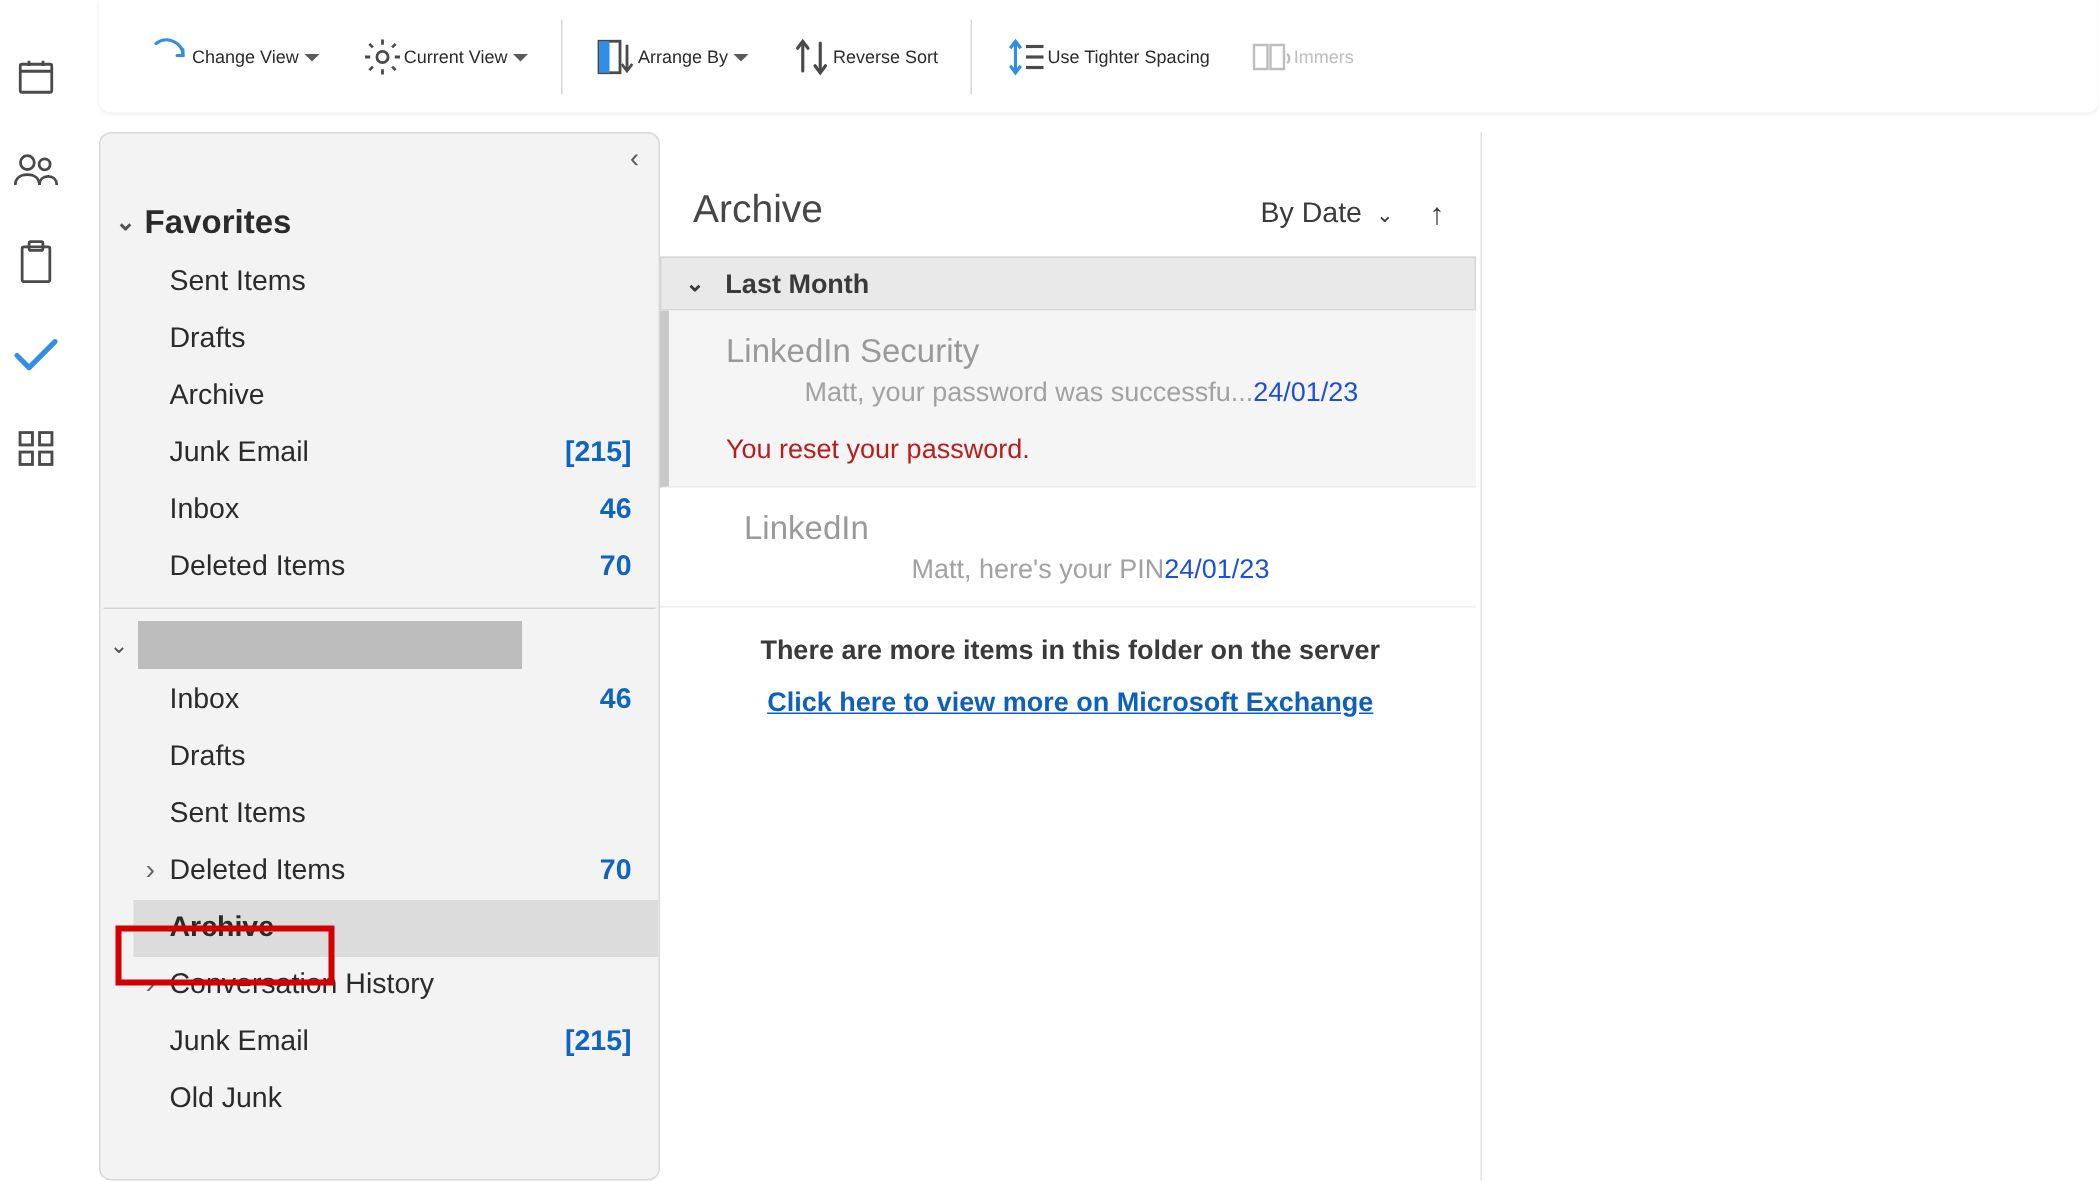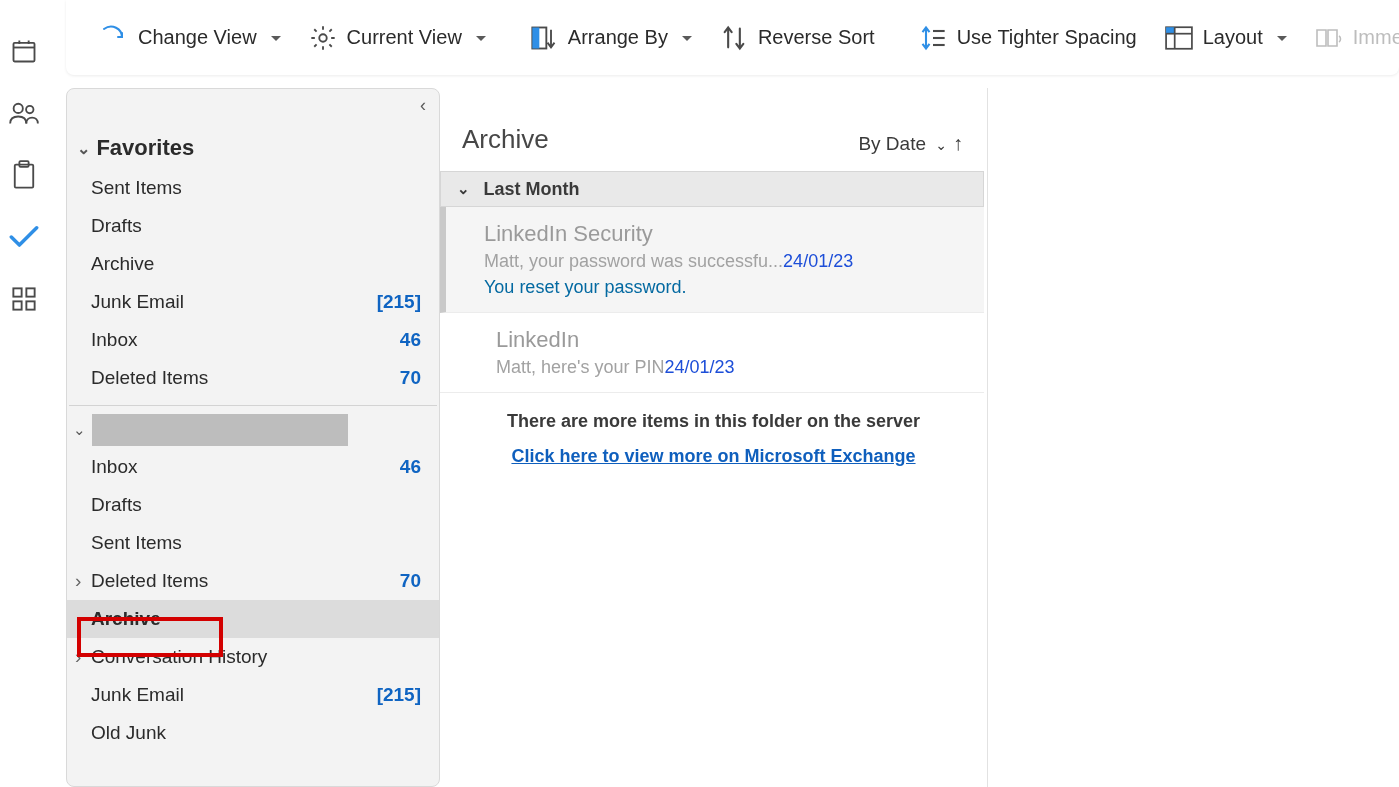--- a/index.html
+++ b/index.html
@@ -6,23 +6,23 @@
   html, body { width: 1399px; height: 787px; background: #fff; overflow: hidden; }
 
   
   .ribbon {
     position: absolute; left: 66px; top: 0; right: 0; height: 75px;
     background: #fff; border-radius: 0 0 8px 8px;
     box-shadow: 0 1px 3px rgba(0,0,0,0.08);
     display: flex; align-items: center; padding-left: 20px;
   }
   .ribbon-btn {
-    display: flex; align-items: center; gap: 10px;
+    display: flex; align-items: center; 
     padding: 6px 14px; height: 46px; color: #2b2b2b;
-    font-size: 20px; cursor: pointer; white-space: nowrap;
+    font-size: 12px; cursor: pointer; white-space: nowrap;
   }
   .ribbon-sep { width: 1px; height: 50px; background: #d6d6d6; margin: 0 8px; }
   .chev-down::after {
     content: ""; display: inline-block; border: 5px solid transparent;
     border-top-color: #5a5a5a; transform: translateY(3px); margin-left: 4px;
   }
 
   
   .ic { display: inline-flex; width: 28px; height: 28px; align-items: center; justify-content: center; }
 
@@ -46,21 +46,21 @@
   }
   .fp-body { padding-top: 38px; }
   .fp-section-header {
     display: flex; align-items: center; gap: 6px;
     padding: 8px 10px; font-size: 22px; font-weight: 600; color: #2b2b2b;
     cursor: pointer;
   }
   .row {
     display: flex; align-items: center; justify-content: space-between;
     height: 38px; padding-left: 24px; padding-right: 18px;
-    font-size: 19px; color: #2b2b2b; cursor: pointer;
+    font-size: 19px; color: #2b2b2b; cursor: pointer; margin-left: 22px;
   }
   .row .caret { width: 14px; display: inline-block; color: #666; margin-right: 2px; margin-left: -16px; }
   .count { color: #0f64c2; font-weight: 700; font-size: 19px; }
   .count-bracket { color: #0f64c2; font-weight: 600; font-size: 19px; }
   .divider { height: 1px; background: #d3d3d3; margin: 8px 2px 6px 2px; }
   .account-row {
     display: flex; align-items: center; gap: 6px; height: 36px;
     padding-left: 6px; cursor: pointer;
   }
   .account-mask { width: 256px; height: 32px; background: #bdbdbd; }
@@ -72,39 +72,39 @@
   
   .msg-pane {
     position: absolute; left: 440px; top: 88px; width: 548px; bottom: 0;
     background: #fff; border-right: 1px solid #e2e2e2;
   }
   .msg-header {
     display: flex; align-items: flex-end; justify-content: space-between;
     padding: 36px 24px 16px 22px;
   }
   .msg-title { font-size: 26px; color: #474747; font-weight: 400; }
-  .sort-ctrl { display: flex; align-items: center; gap: 6px; color: #3a3a3a; font-size: 19px; }
+  .sort-ctrl { display: flex; gap: 24px; color: #3a3a3a; font-size: 19px; }
   .group-header {
     display: flex; align-items: center; gap: 14px;
     background: #e9e9e9; border: 1px solid #d6d6d6;
     height: 36px; padding-left: 16px;
     font-size: 18px; font-weight: 700; color: #3a3a3a;
     cursor: pointer; margin-right: 3px;
   }
   .mail-item {
     position: relative; padding: 14px 26px 14px 56px;
     border-bottom: 1px solid #ececec; cursor: pointer;
     margin-right: 3px;
   }
   .mail-item.sel { background: #f5f5f5; border-left: 6px solid #c9c9c9; padding-left: 38px; }
   .sender { font-size: 22px; color: #9a9a9a; }
-  .subject-line { display: flex; justify-content: flex-start; margin-top: 4px; }
+  .subject-line { display: flex; justify-content: center; margin-top: 4px; }
   .subject { font-size: 18px; color: #a2a2a2; max-width: 320px; overflow: hidden; text-overflow: ellipsis; white-space: nowrap; }
   .mdate { font-size: 18px; color: #1d4ed8; }
-  .preview { font-size: 18px; color: #0369a1; margin-top: 5px; }
+  .preview { font-size: 18px; color: #b91c1c; margin-top: 17px; }
   .more-bar { text-align: center; padding: 18px 12px; }
   .more-text { font-size: 18px; color: #3a3a3a; font-weight: 700; }
   .more-link { display: inline-block; margin-top: 14px; font-size: 18px; color: #0f5fbd; font-weight: 700; text-decoration: underline; cursor: pointer; }
 
   
   .reading { position: absolute; left: 988px; top: 88px; right: 0; bottom: 0; background: #fff; }
 
   
   svg { display: block; }
 </style>
@@ -199,31 +199,20 @@
       <svg width="28" height="28" viewBox="0 0 24 24" fill="none" stroke-width="1.8">
         <line x1="6" y1="4" x2="6" y2="20" stroke="#2f8fe6"></line>
         <polyline points="3,7 6,3 9,7" stroke="#2f8fe6" fill="none"></polyline>
         <polyline points="3,17 6,21 9,17" stroke="#2f8fe6" fill="none"></polyline>
         <line x1="12" y1="6" x2="22" y2="6" stroke="#4a4a4a"></line>
         <line x1="12" y1="12" x2="22" y2="12" stroke="#4a4a4a"></line>
         <line x1="12" y1="18" x2="22" y2="18" stroke="#4a4a4a"></line>
       </svg>
     </span>
     <span>Use Tighter Spacing</span>
-  </div>
-  <div class="ribbon-btn chev-down">
-    <span class="ic">
-      <svg width="28" height="24" viewBox="0 0 26 22" fill="none" stroke="#4a4a4a" stroke-width="1.6">
-        <rect x="1" y="1" width="24" height="20"></rect>
-        <rect x="1" y="1" width="8" height="6" fill="#2f8fe6" stroke="none"></rect>
-        <line x1="9" y1="1" x2="9" y2="21"></line>
-          <line x1="1" y1="7" x2="25" y2="7"></line>
-      </svg>
-    </span>
-    <span>Layout</span>
   </div>
   <div class="ribbon-btn" style="color:#bdbdbd">
     <span class="ic">
       <svg width="30" height="26" viewBox="0 0 28 24" fill="none" stroke="#bdbdbd" stroke-width="1.6">
         <path d="M2 4h9v16H2zM13 4h9v16h-9z"></path>
         <path d="M24 10c2 1 2 5 0 6"></path>
       </svg>
     </span>
     <span>Immers</span>
   </div>

